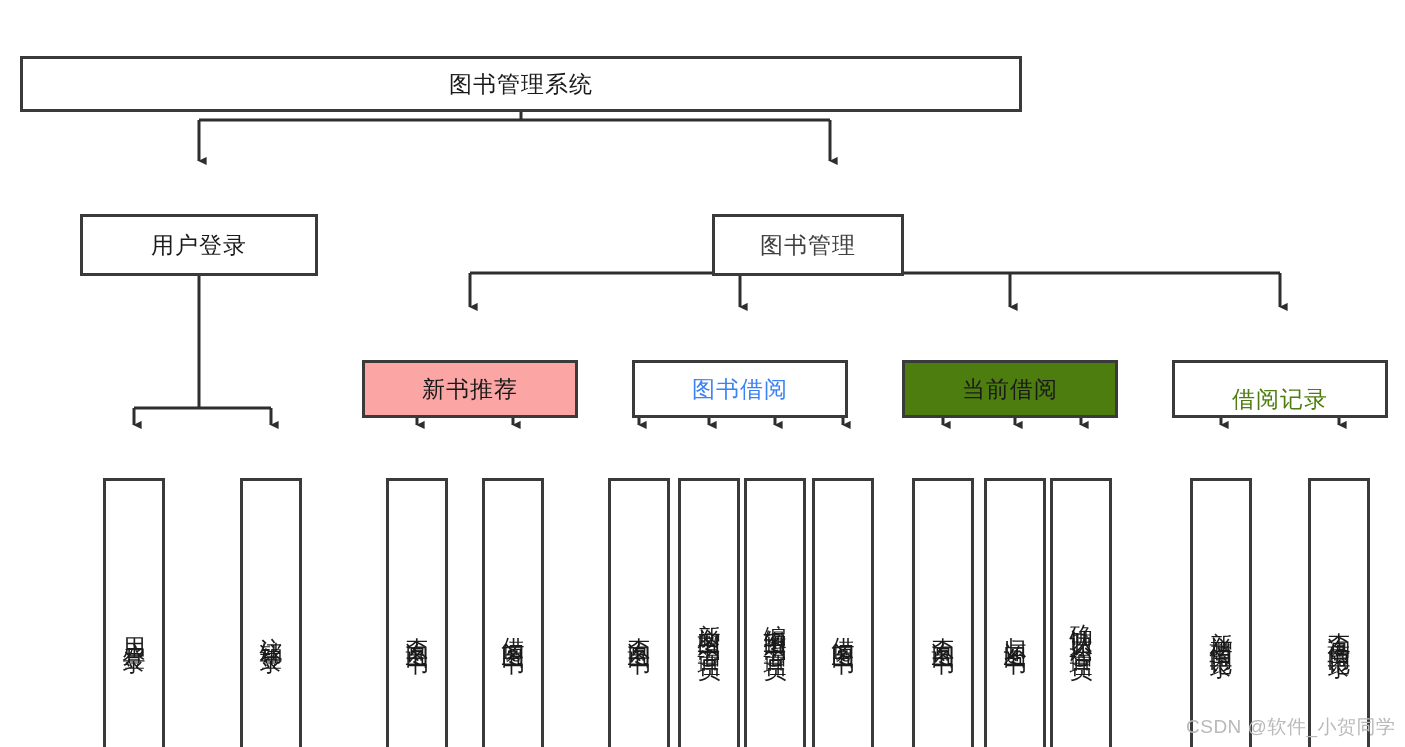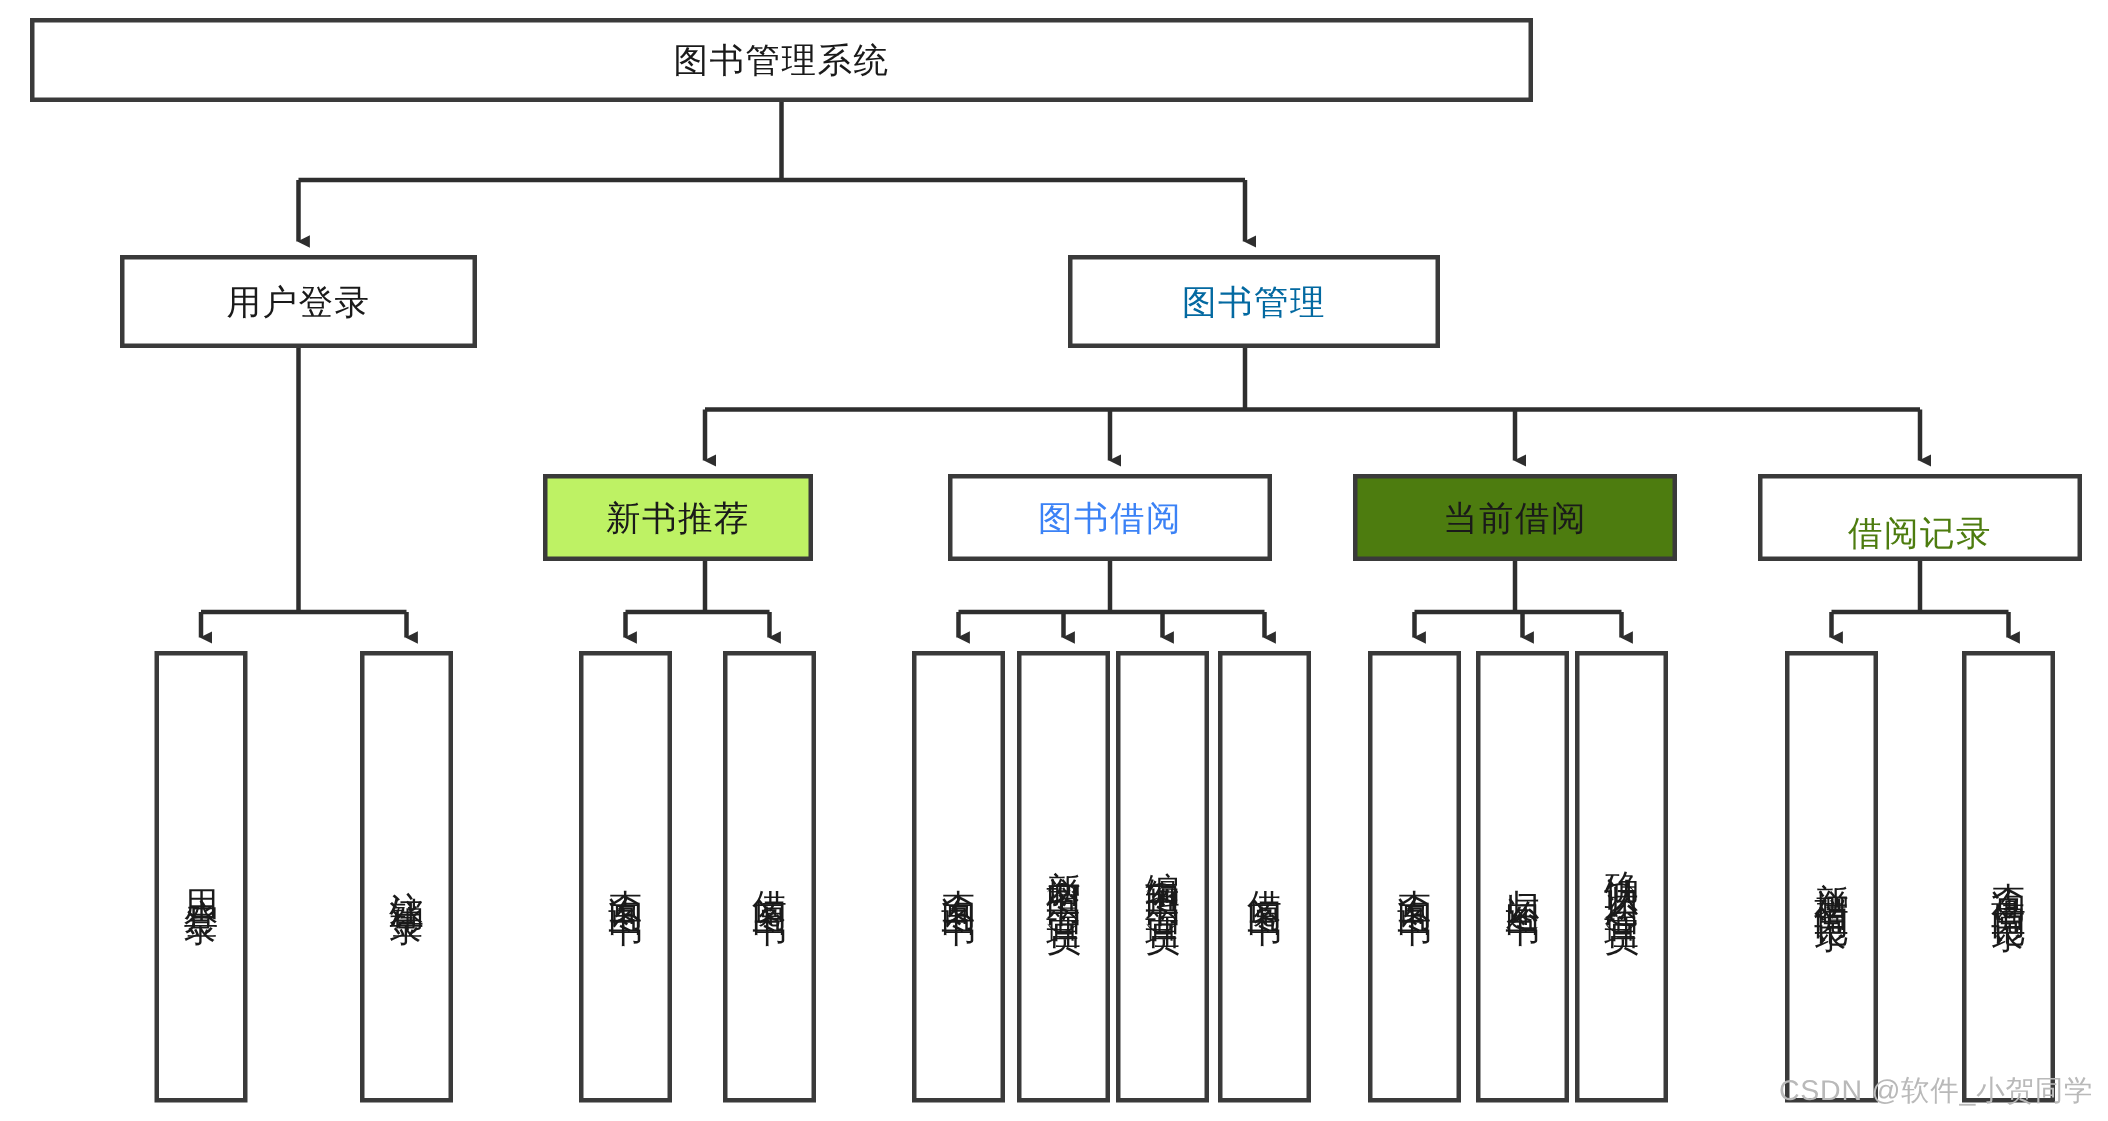--- a/index.html
+++ b/index.html
@@ -28,20 +28,21 @@
   .node {
     position: absolute;
     box-sizing: border-box;
     background: #ffffff;
     border: 3px solid #3a3a3a;
     display: flex;
     align-items: center;
     justify-content: center;
     color: #1a1a1a;
     z-index: 2;
+    margin-top: 44px;
   }
   .node.h {
     font-size: 23px;
     letter-spacing: 1px;
   }
   .node.v {
     font-size: 23px;
   }
   .node.v .vtext {
     writing-mode: vertical-rl;
@@ -111,24 +112,24 @@
       </g>
   </svg>
 
   <div id="nodes">
       <div class="node h" style="left: 20px; top: 12px; width: 1002px; height: 56px; border-color: rgb(58, 58, 58); background: rgb(255, 255, 255); color: rgb(26, 26, 26);">
         <span class="htext">图书管理系统</span>
       </div>
       <div class="node h" style="left: 80px; top: 170px; width: 238px; height: 62px; border-color: rgb(58, 58, 58); background: rgb(255, 255, 255); color: rgb(26, 26, 26);">
         <span class="htext">用户登录</span>
       </div>
-      <div class="node h" style="left: 712px; top: 170px; width: 248px; height: 62px; border-color: rgb(58, 58, 58); background: rgb(255, 255, 255); color: #0369a1;">
+      <div class="node h" style="left: 712px; top: 170px; width: 192px; height: 62px; border-color: rgb(58, 58, 58); background: rgb(255, 255, 255); color: #404040;">
         <span class="htext">图书管理</span>
       </div>
-      <div class="node h" style="left: 362px; top: 316px; width: 180px; height: 58px; border-color: rgb(58, 58, 58); background: #bef264; color: rgb(26, 26, 26);">
+      <div class="node h" style="left: 362px; top: 316px; width: 216px; height: 58px; border-color: rgb(58, 58, 58); background: #fca5a5; color: rgb(26, 26, 26);">
         <span class="htext">新书推荐</span>
       </div>
       <div class="node h" style="left: 632px; top: 316px; width: 216px; height: 58px; border-color: rgb(58, 58, 58); background: rgb(255, 255, 255); color: #3b82f6;">
         <span class="htext">图书借阅</span>
       </div>
       <div class="node h" style="left: 902px; top: 316px; width: 216px; height: 58px; border-color: rgb(58, 58, 58); background: #4d7c0f; color: rgb(26, 26, 26);">
         <span class="htext">当前借阅</span>
       </div>
       <div class="node h" style="left: 1172px; top: 316px; width: 216px; height: 58px; border-color: rgb(58, 58, 58); background: rgb(255, 255, 255); color: #4d7c0f; align-items: flex-end;">
         <span class="htext">借阅记录</span>

